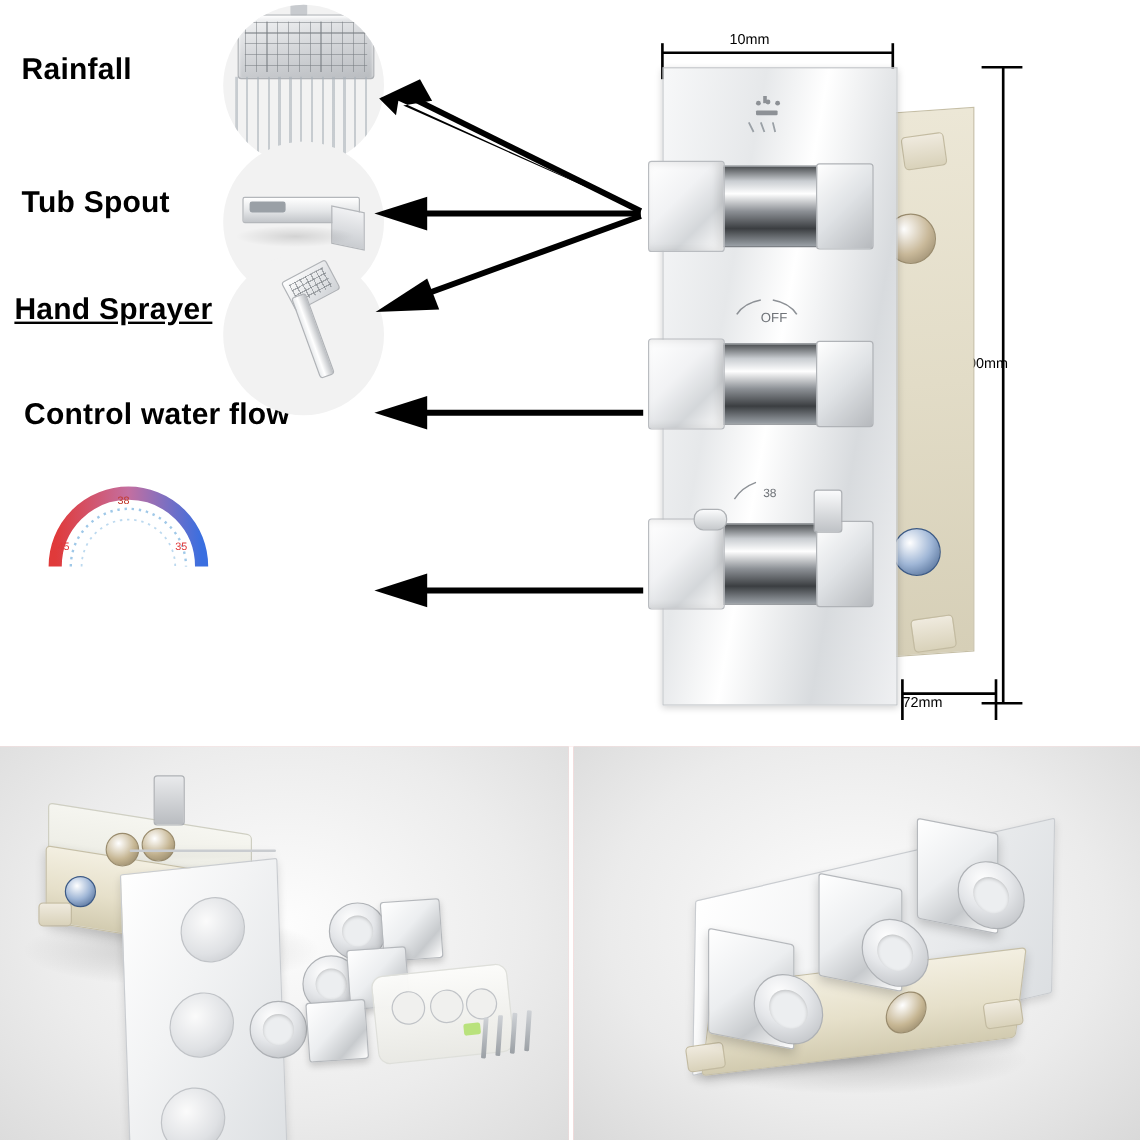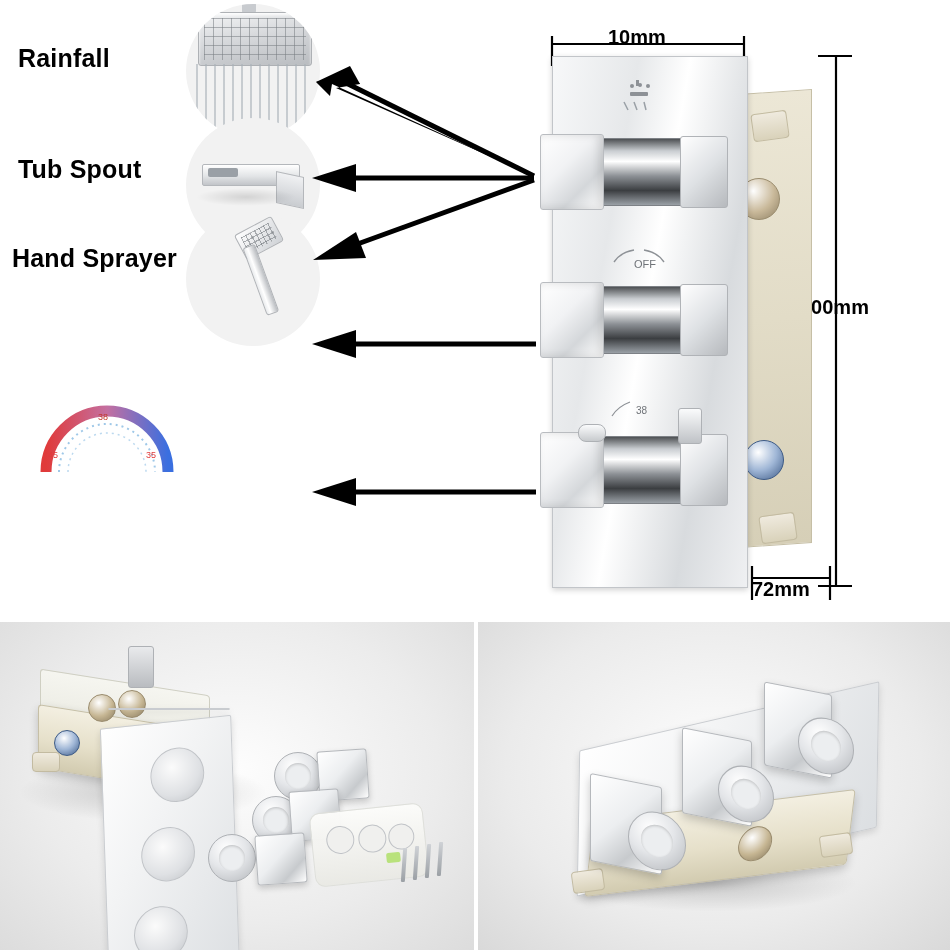--- a/index.html
+++ b/index.html
@@ -197,22 +197,22 @@
   .lug {
     position: absolute;
     background: linear-gradient(180deg, #efeade, #d9d2ba);
     border: 1px solid #c3bba1;
     border-radius: 4px;
   }
 
   
   .dim-label {
     position: absolute;
-    font-weight: bold;
-    font-size: 20px;
+    font-weight: normal;
+    font-size: 12px;
     color: #000;
     white-space: nowrap;
   }
 
   
   #photos {
     position: absolute;
     left: 0; top: 622px;
     width: 950px; height: 328px;
   }
@@ -293,21 +293,22 @@
 </style>
 </head>
 <body>
 
 <div id="stage">
 
   <div id="diagram">
 
     <div class="label" style="left:18px; top:44px; font-size:25px;">Rainfall</div>
     <div class="label" style="left:18px; top:155px; font-size:25px;">Tub Spout</div>
-    <div class="label" style="left:12px; top:244px; font-size:25px;">Hand Sprayer</div>
+    <div class="label" style="left:12px; top:244px; font-size:25px;text-decoration:underline;">Hand Sprayer</div>
+    <div class="label" style="left:20px; top:331px; font-size:25px;">Control water flow</div>
 
     <div class="thumb" style="left:186px; top:4px; width:134px; height:134px;">
       <div class="inner">
         <div class="rain-pipe"></div>
         <div class="rain-head">
           <div class="rain-grid"></div>
         </div>
         <div class="rain-drops"></div>
       </div>
     </div>

